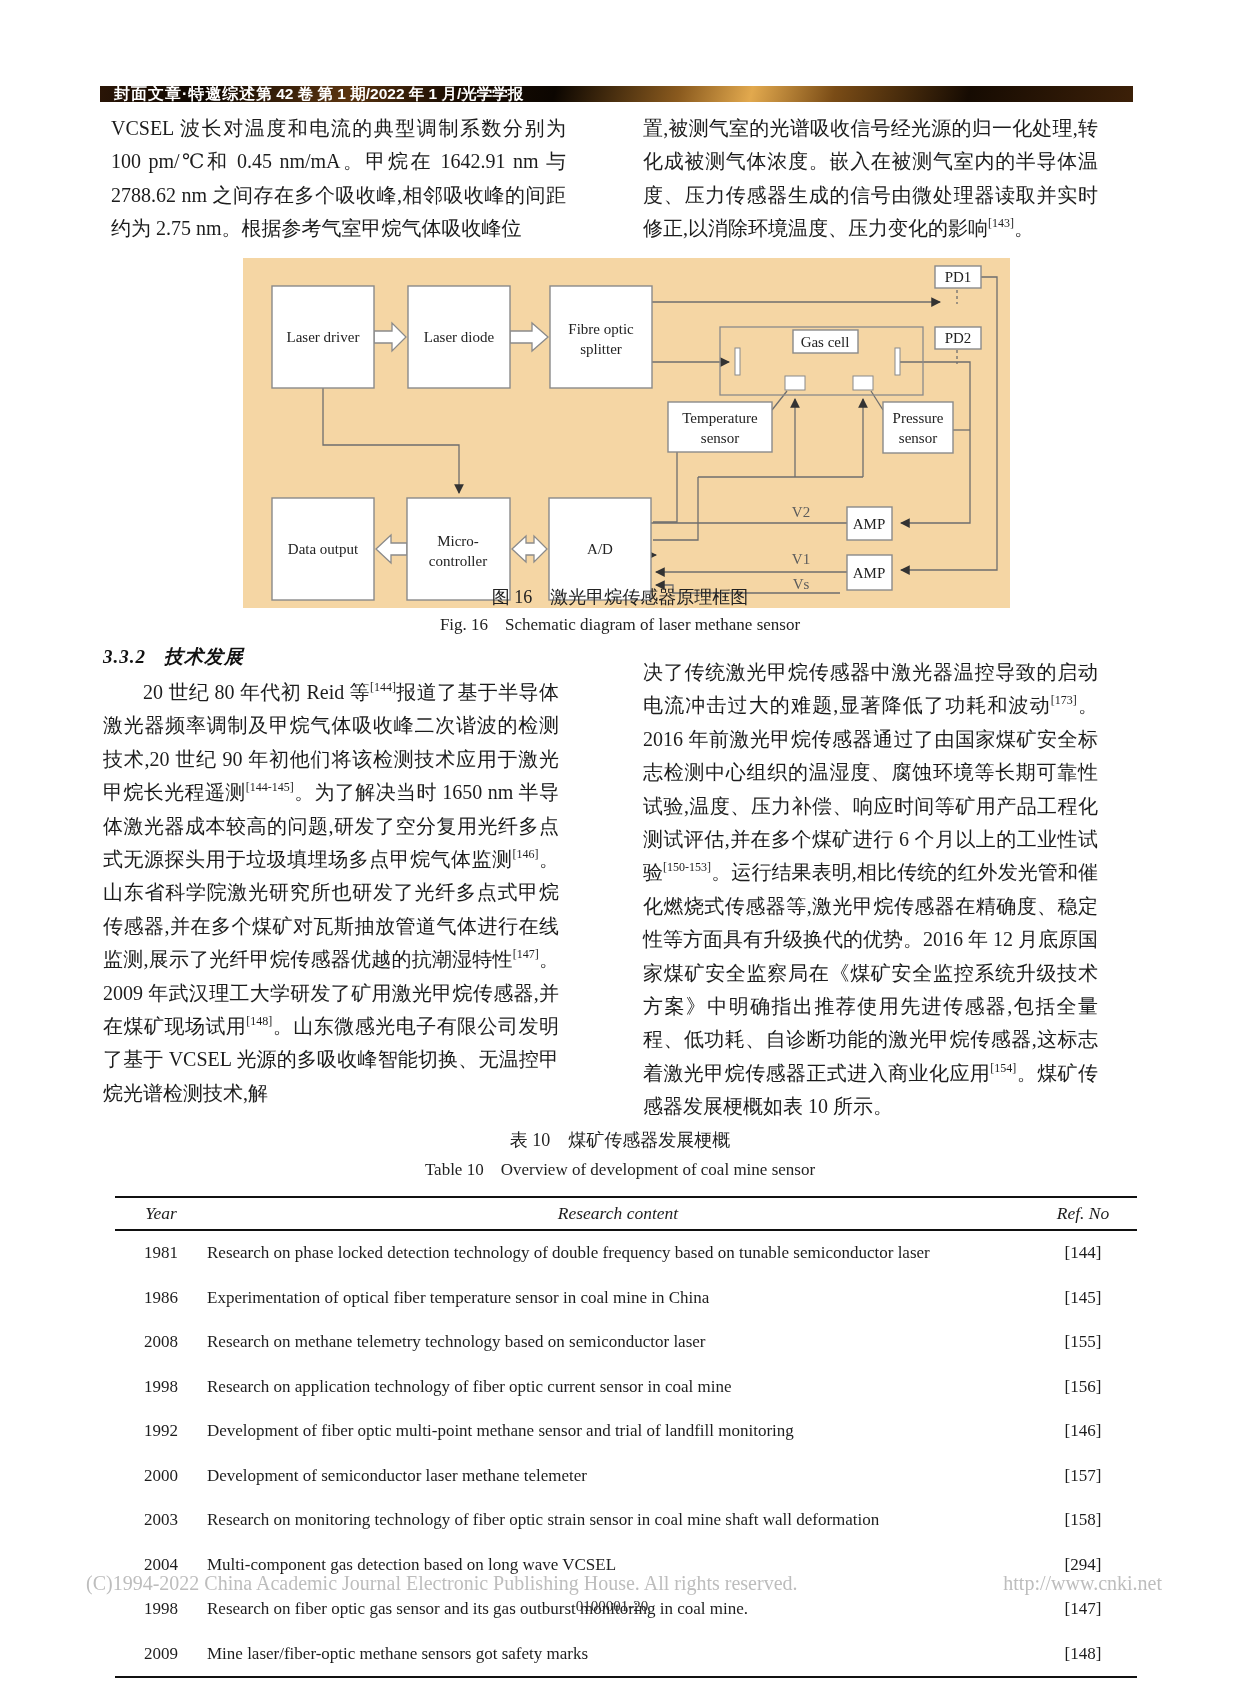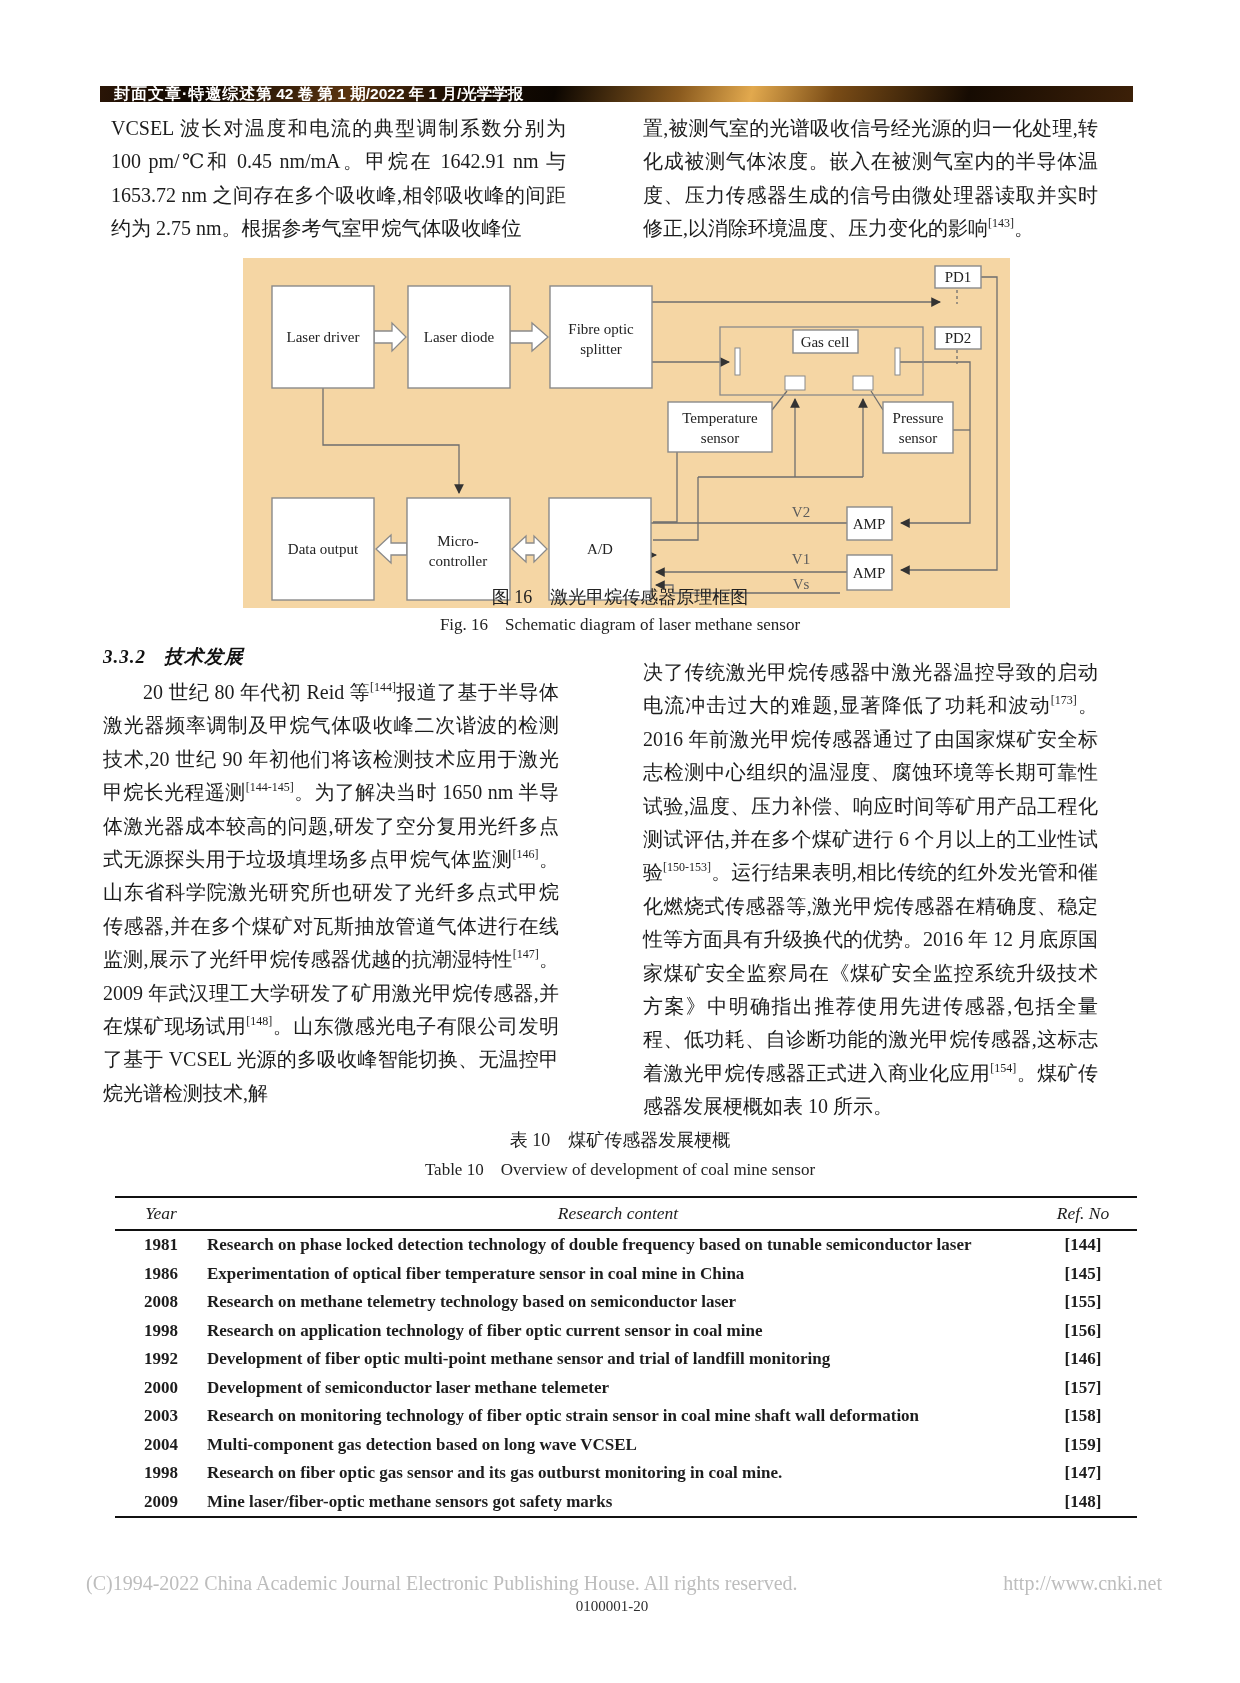--- a/index.html
+++ b/index.html
@@ -37,42 +37,42 @@
   .sec-right{ left:643px; top:656px; width:455px; }
   .sec-head{ font-size:19px; font-weight:bold; font-style:italic; color:#111; margin-bottom:6px; letter-spacing:1px;}
   .sec-head .num{ margin-right:18px; }
   .indent{ text-indent:2em; }
 
   table.dev{ position:absolute; left:115px; top:1196px; width:1022px; border-collapse:collapse;
     border-top:2.5px solid #111; border-bottom:2.5px solid #111; font-size:17px; color:#1d1d1d; }
   table.dev thead th{ font-weight:normal; border-bottom:2.5px solid #111; padding:5px 0; font-size:17.5px;font-style:italic;}
   table.dev th:nth-child(1){ width:92px; }
   table.dev th:nth-child(3){ width:108px; }
-  table.dev td{ padding:4px 0; line-height:20.5px; vertical-align:middle;font-weight:bold; }
+  table.dev td{ padding:12px 0; line-height:20.5px; vertical-align:middle; }
   table.dev td.year{ text-align:center; }
   table.dev td.content{ text-align:left; padding-right:30px;}
   table.dev td.ref{ text-align:center; }
 
   .footer{ position:absolute; left:86px; top:1572px; width:1076px; display:flex;
     justify-content:space-between; color:#bdbdbd; font-size:20px; }
   .pagenum{ position:absolute; left:92px; top:1598px; width:1040px; text-align:center;
     font-size:15px; color:#2e2e2e; }
 </style>
 </head>
 <body>
 
 <div class="page">
 
   <div class="header-bar">
     <span class="hl">封面文章·特邀综述</span>
     <span class="hr">第 42 卷 第 1 期/2022 年 1 月/光学学报</span>
   </div>
 
   <div class="col intro-left">
-    <p class="body-text">VCSEL 波长对温度和电流的典型调制系数分别为 100 pm/℃和 0.45 nm/mA。甲烷在 1642.91 nm 与 1653.72 nm 之间存在多个吸收峰,相邻吸收峰的间距约为 2.75 nm。根据参考气室甲烷气体吸收峰位</p>
+    <p class="body-text">VCSEL 波长对温度和电流的典型调制系数分别为 100 pm/℃和 0.45 nm/mA。甲烷在 1642.91 nm 与 2788.62 nm 之间存在多个吸收峰,相邻吸收峰的间距约为 2.75 nm。根据参考气室甲烷气体吸收峰位</p>
   </div>
   <div class="col intro-right">
     <p class="body-text">置,被测气室的光谱吸收信号经光源的归一化处理,转化成被测气体浓度。嵌入在被测气室内的半导体温度、压力传感器生成的信号由微处理器读取并实时修正,以消除环境温度、压力变化的影响<sup>[143]</sup>。</p>
   </div>
 
   <div class="figure-wrap">
     <svg width="767" height="350" viewBox="0 0 767 350">
       <defs>
         <marker id="arr" viewBox="0 0 10 10" refX="9" refY="5" markerWidth="7.5" markerHeight="7.5" orient="auto">
           <path d="M0,0 L10,5 L0,10 z" fill="#333"></path>
@@ -213,21 +213,21 @@
           <td class="ref">[157]</td>
         </tr>
         <tr>
           <td class="year">2003</td>
           <td class="content">Research on monitoring technology of fiber optic strain sensor in coal mine shaft wall deformation</td>
           <td class="ref">[158]</td>
         </tr>
         <tr>
           <td class="year">2004</td>
           <td class="content">Multi-component gas detection based on long wave VCSEL</td>
-          <td class="ref">[159]</td>
+          <td class="ref">[294]</td>
         </tr>
         <tr>
           <td class="year">1998</td>
           <td class="content">Research on fiber optic gas sensor and its gas outburst monitoring in coal mine.</td>
           <td class="ref">[147]</td>
         </tr>
         <tr>
           <td class="year">2009</td>
           <td class="content">Mine laser/fiber-optic methane sensors got safety marks</td>
           <td class="ref">[148]</td>

